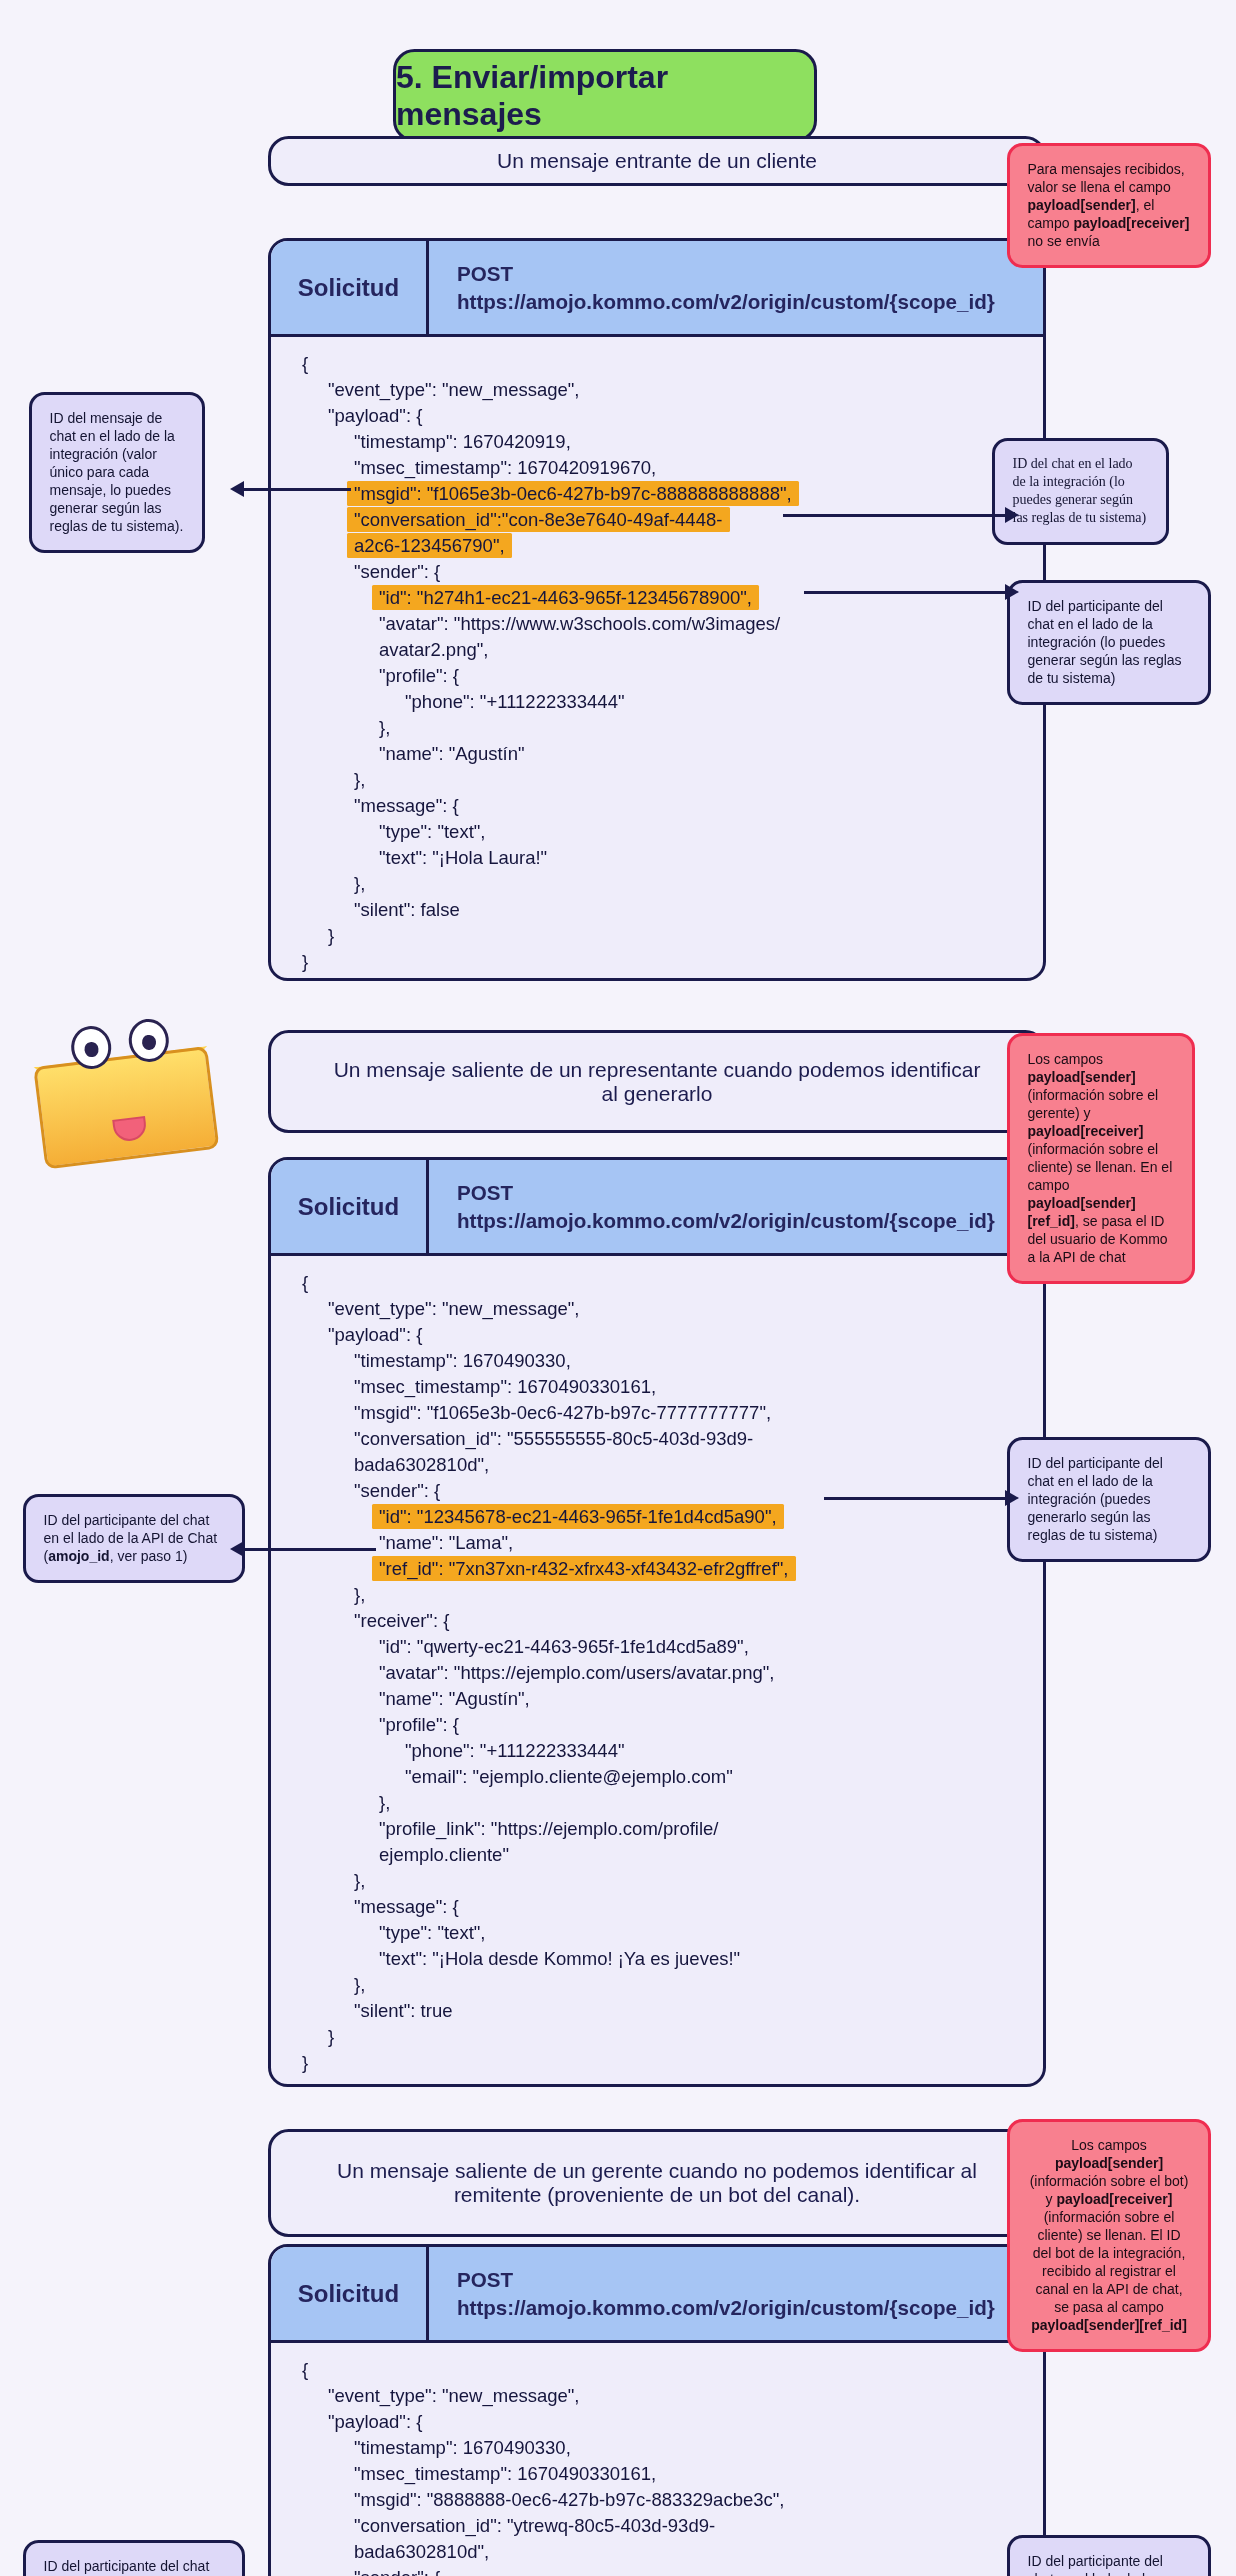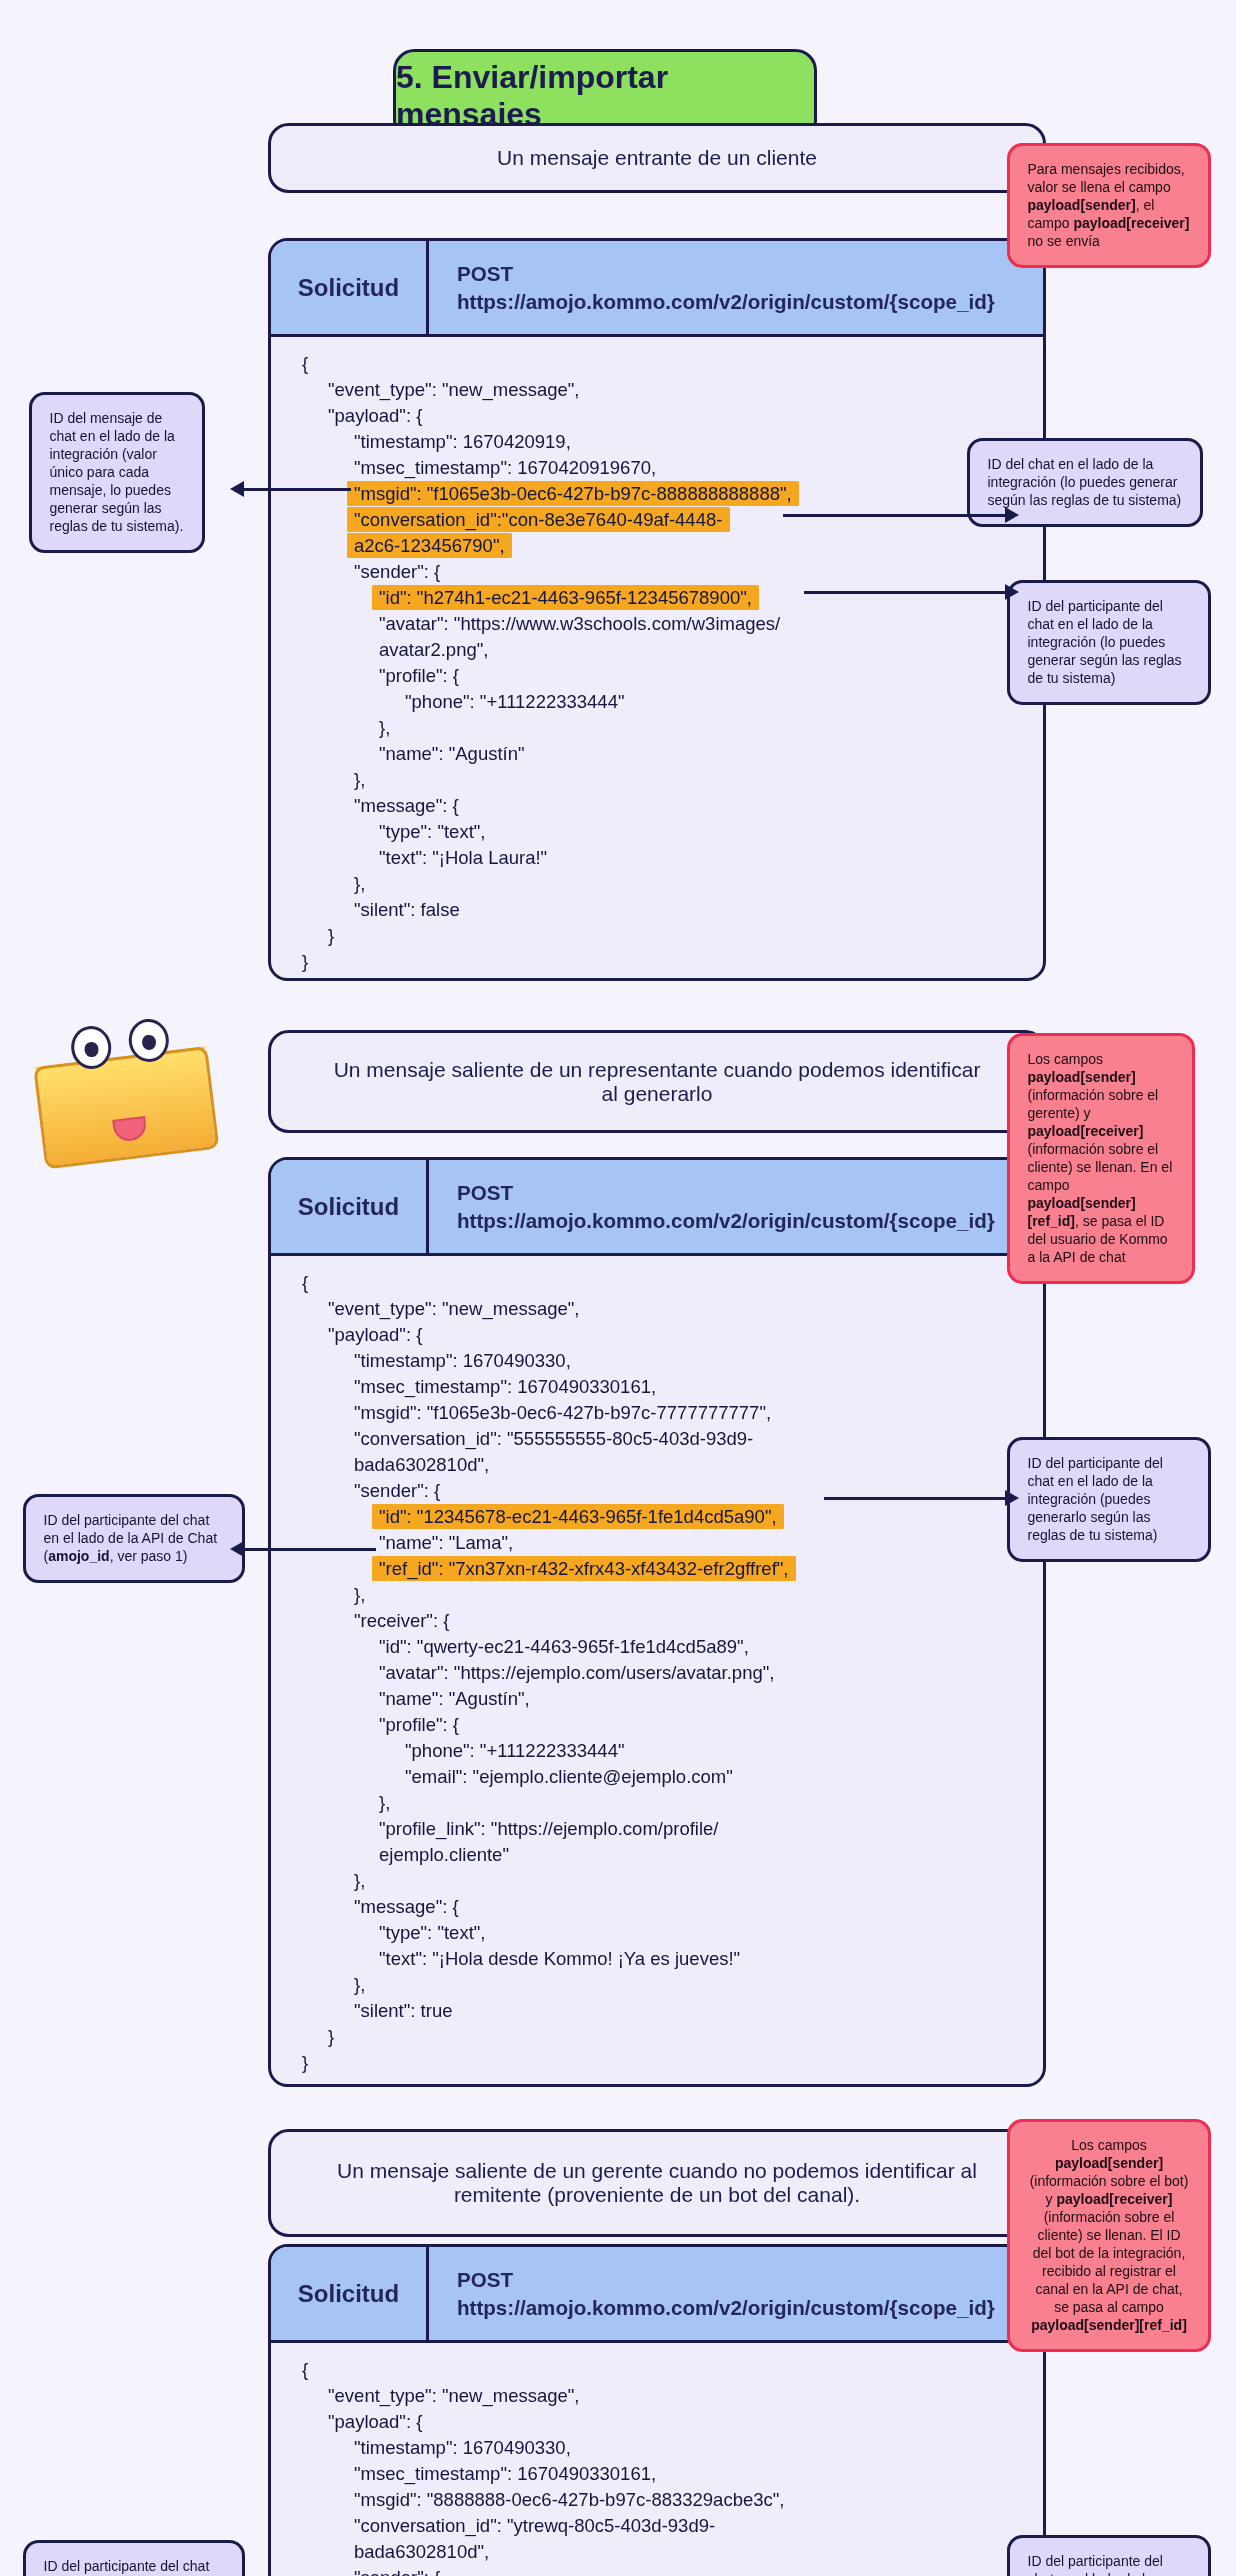--- a/index.html
+++ b/index.html
@@ -66,21 +66,21 @@
     background:#f2617a;border:2.6px solid #d84a63;border-radius:0 0 17.5px 17.5px;
     box-sizing:border-box;}
 </style>
 </head>
 <body>
 
 <div id="page">
 
   <div class="title-badge">5. Enviar/importar mensajes</div>
 
-  <div class="pill" style="top:123px;height:70px;">Un mensaje entrante de un cliente</div>
+  <div class="pill" style="top:136px;height:50px;">Un mensaje entrante de un cliente</div>
 
   <div class="req-table" style="top:238px;height:743px;">
     <div class="req-head">
       <div class="req-label">Solicitud</div>
       <div class="req-endpoint">POST https://amojo.kommo.com/v2/origin/custom/{scope_id}</div>
     </div>
     <div class="code">
         <div class="code-line" style="padding-left: 0px;"><span>{</span></div>
         <div class="code-line" style="padding-left: 26px;"><span>"event_type": "new_message",</span></div>
         <div class="code-line" style="padding-left: 26px;"><span>"payload": {</span></div>
@@ -103,21 +103,21 @@
         <div class="code-line" style="padding-left: 77px;"><span>"text": "¡Hola Laura!"</span></div>
         <div class="code-line" style="padding-left: 52px;"><span>},</span></div>
         <div class="code-line" style="padding-left: 52px;"><span>"silent": false</span></div>
         <div class="code-line" style="padding-left: 26px;"><span>}</span></div>
         <div class="code-line" style="padding-left: 0px;"><span>}</span></div>
       </div>
   </div>
 
   <div class="co lav" style="left:29px;top:392px;width:176px;"><span>ID del mensaje de chat en el lado de la integración (valor único para cada mensaje, lo puedes generar según las reglas de tu sistema).</span></div>
   <div class="co pink" style="left:1007px;top:143px;width:204px;"><span>Para mensajes recibidos, valor se llena el campo </span><b>payload[sender]</b><span>, el campo </span><b>payload[receiver]</b><span> no se envía</span></div>
-  <div class="co lav" style="left:967px;top:438px;width:236px;"><span>ID del chat en el lado de la integración (lo puedes generar según las reglas de tu sistema)</span></div>
+  <div class="co lav" style="left:992px;top:438px;width:177px;font-family:Liberation Serif, serif;"><span>ID del chat en el lado de la integración (lo puedes generar según las reglas de tu sistema)</span></div>
   <div class="co lav" style="left:1007px;top:580px;width:204px;"><span>ID del participante del chat en el lado de la integración (lo puedes generar según las reglas de tu sistema)</span></div>
 
   <div class="aline" style="left:244px;top:488px;width:107px;"></div>
   <div class="ahead l" style="left:230px;top:481px;"></div>
   <div class="aline" style="left:783px;top:514px;width:223px;"></div>
   <div class="ahead r" style="left:1005px;top:507px;"></div>
   <div class="aline" style="left:804px;top:591px;width:202px;"></div>
   <div class="ahead r" style="left:1005px;top:584px;"></div>
 
   <div class="envelope">

